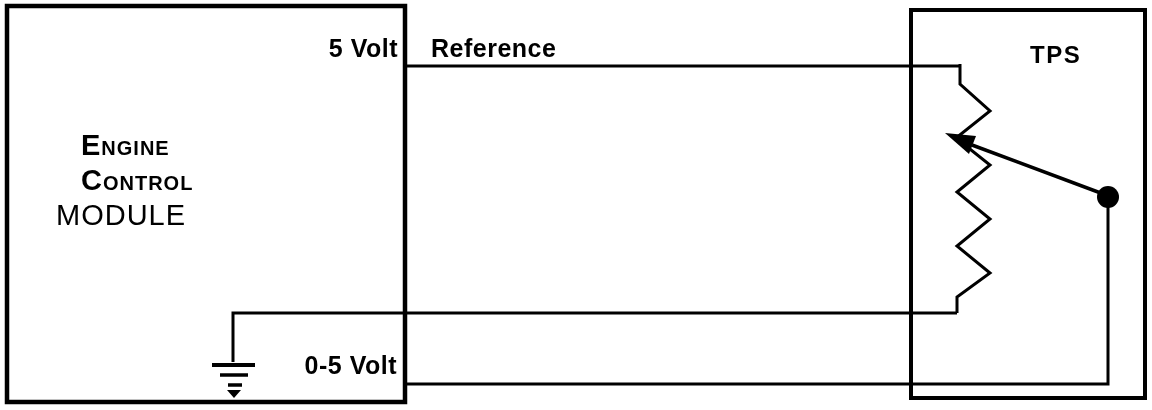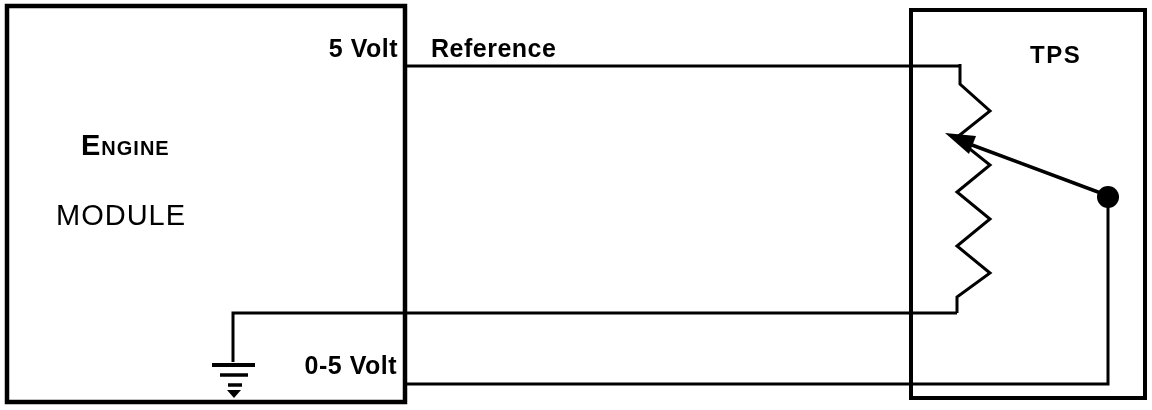--- a/index.html
+++ b/index.html
@@ -66,20 +66,21 @@
     <path d="M405 384 H1108 V207" stroke-width="3"></path>
 
     <g>
       <circle cx="1108" cy="197" r="11" fill="currentColor" stroke="none"></circle>
       <path d="M1106 195 L972 145" stroke-width="3.5"></path>
       <polygon points="945,133 976,136 969,154" fill="currentColor" stroke="none"></polygon>
     </g>
   </svg>
 
   <div class="lbl ecm-caps" style="left:57px; top:131px;">Engine</div>
+  <div class="lbl ecm-caps" style="left:57px; top:166px;">Control</div>
   <div class="lbl ecm-plain" style="left:56px; top:201px;">MODULE</div>
 
   <div class="lbl lbl-right" style="left:280px; top:36px; width:118px;">5 Volt</div>
   <div class="lbl lbl-right" style="left:260px; top:353px; width:137px;">0-5 Volt</div>
 
   <div class="lbl" style="left:424px; top:36px;margin-left:7px;">Reference</div>
 
   <div class="lbl tps-title" style="left:1030px; top:43px;">TPS</div>
 
 </div>

